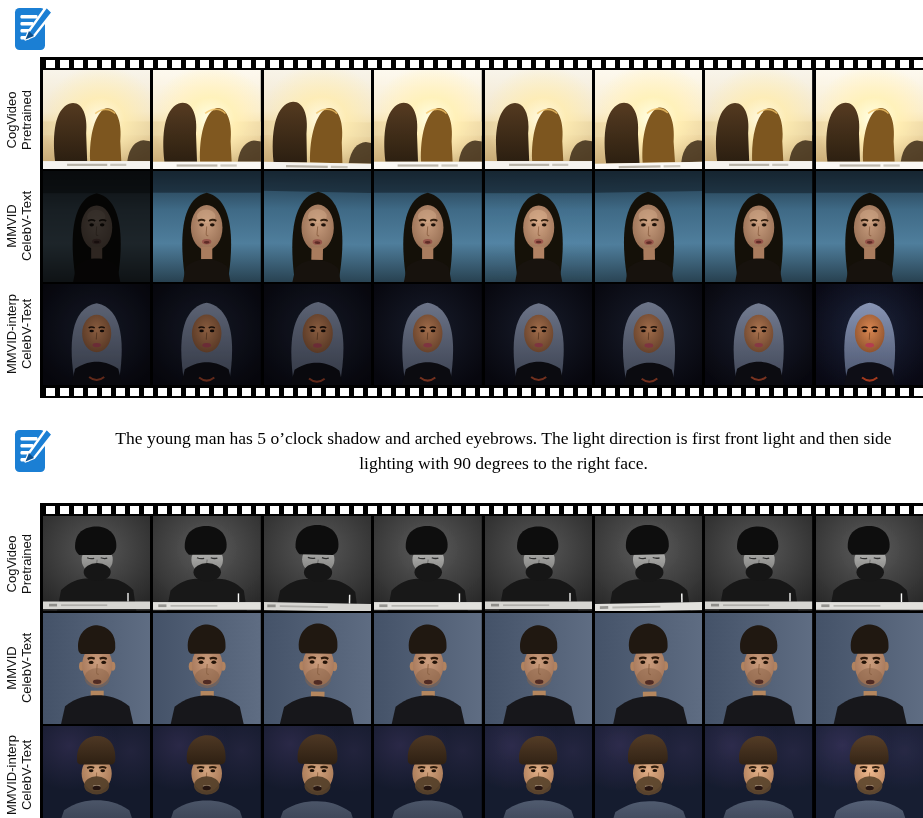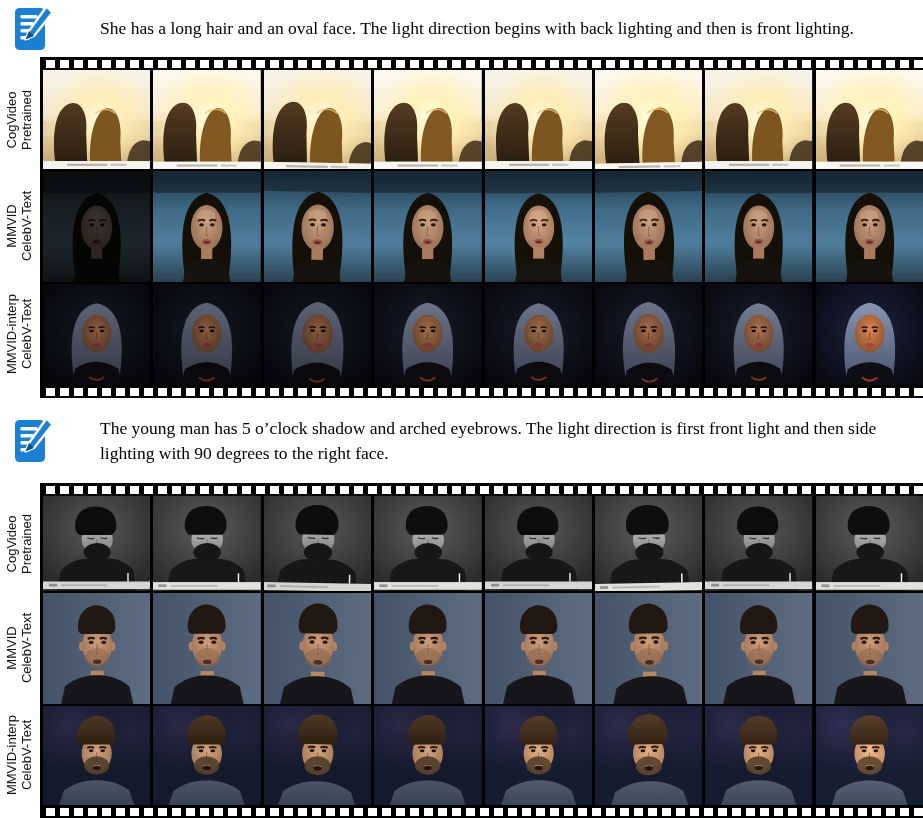--- a/index.html
+++ b/index.html
@@ -12,21 +12,21 @@
     font-family: "Liberation Sans", sans-serif;
   }
 
   
   .prompt {
     display: flex; align-items: center;
     padding-left: 14px; padding-right: 16px;
     gap: 46px;
   }
   .prompt.p1 { height: 57px; }
-  .prompt.p2 { height: 85px; }
+  .prompt.p2 { height: 105px; text-align: center; }
   .prompt-icon { flex: 0 0 40px; width: 40px; height: 48px; }
   .prompt-icon svg { display:block; width:100%; height:100%; }
   .prompt-text {
     font-family: "Liberation Serif", serif;
     font-size: 17.5px; line-height: 1.42; color: #000;
   }
 
   
   .strip { width: 923px; }
   .sprocket {
@@ -268,21 +268,20 @@
         <rect x="6.5" y="10" width="17" height="3.4" rx="1.2" fill="#fff"></rect>
         <rect x="6.5" y="17" width="13" height="3.4" rx="1.2" fill="#fff"></rect>
         <rect x="6.5" y="24" width="15" height="3.4" rx="1.2" fill="#fff"></rect>
         <rect x="6.5" y="31" width="9" height="3.4" rx="1.2" fill="#fff"></rect>
         <g>
           <path d="M32.5,1.5 L38.5,7.5 L20,31 L11.5,34.5 L15,26 Z" fill="#1b7fd4" stroke="#fff" stroke-width="2.4" stroke-linejoin="round"></path>
           <path d="M15,26 L11.5,34.5 L20,31 Z" fill="#0d4f8c"></path>
         </g>
       </svg>
     </div>
-    <div class="prompt-text">She has a long hair and an oval face. The light direction begins with back lighting and then is front lighting.</div>
   </div>
 
   <div class="strip s1">
     <div class="sprocket"></div>
     <div class="film-rows">
         <div class="strip-row">
           <div class="row-label">
             <div class="rot">
               <div>CogVideo</div>
               <div>Pretrained</div>

